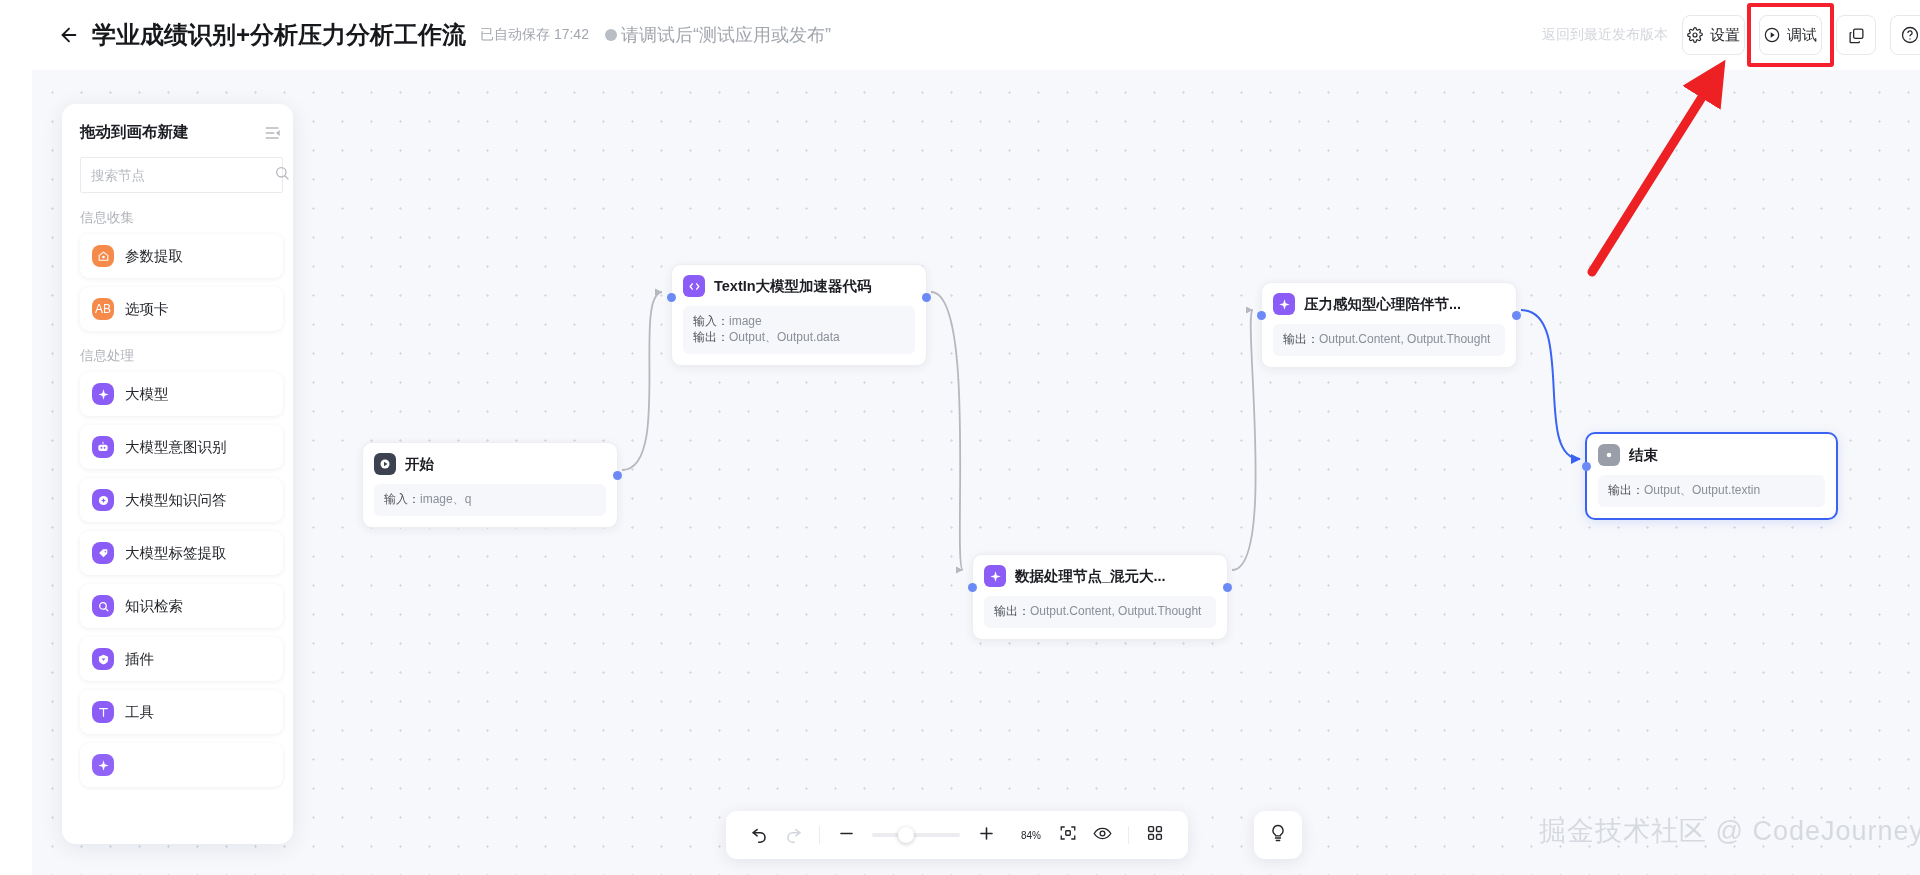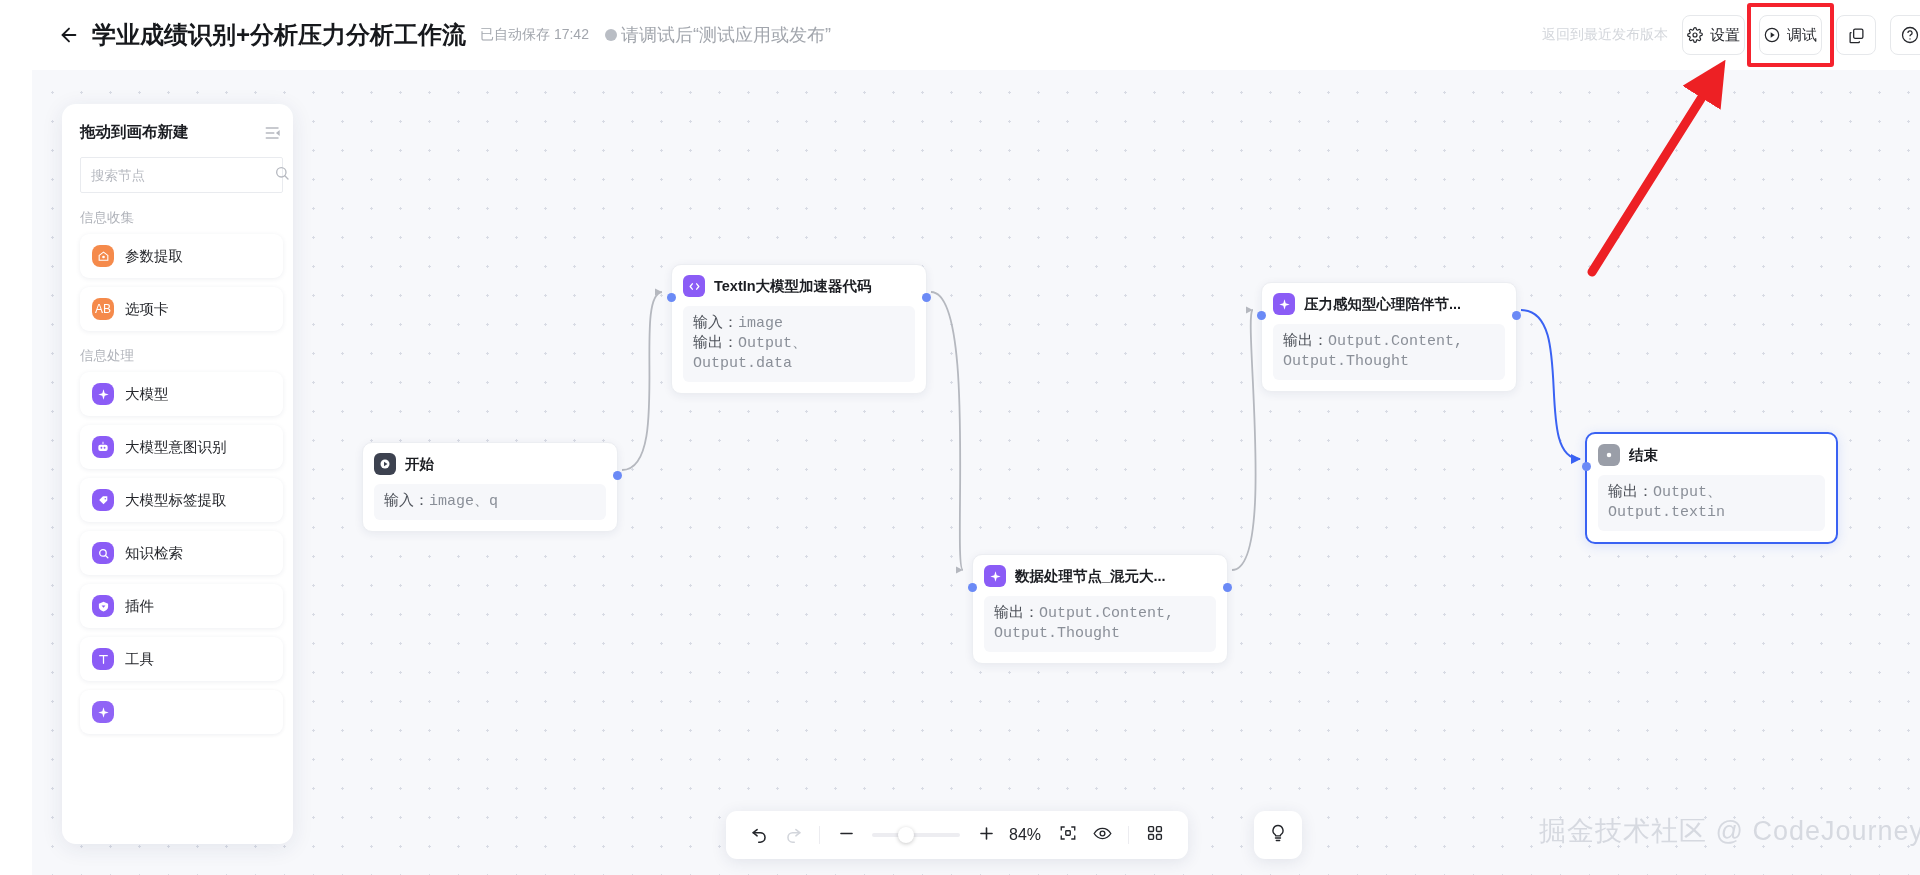--- a/index.html
+++ b/index.html
@@ -101,24 +101,23 @@
   }
   .node-title {
     font-size: 14.5px; font-weight: bold; color: #1b1d22;
     white-space: nowrap; overflow: hidden; text-overflow: ellipsis;
   }
   .node-body {
     margin-top: 9px;
     background: #f6f7fa;
     border-radius: 6px;
     padding: 8px 10px;
-    font-size: 15px;
+    font-size: 12px;
     color: #8a8f98;
     line-height: 1.33;
-    font-family: Liberation Mono, monospace;
   }
   .node-body .lbl { color: #4e525a; }
   .node.selected .node-body { background: #f6f7fa; }
 
   .port {
     position: absolute; width: 9px; height: 9px; border-radius: 50%;
     background: #6b8af6; top: 28px; z-index: 12;
   }
   .port.in  { left: -5px; }
   .port.out { right: -5px; }
@@ -187,21 +186,21 @@
   #zoom-slider {
     width: 88px; height: 4px; border-radius: 2px;
     background: #ededf1; position: relative; margin: 0 9px; cursor: pointer;
   }
   #zoom-knob {
     position: absolute; left: 26px; top: -6px;
     width: 16px; height: 16px; border-radius: 50%;
     background: #fff; box-shadow: 0 1px 4px rgba(0,0,0,0.22);
   }
   #zoom-pct {
-    font-size: 16px; color: #24262b; margin: 0 10px 0 6px;
+    font-size: 10px; color: #24262b; margin: 0 10px 0 6px;
     min-width: 32px; text-align: right;
   }
   #tip-btn {
     position: absolute; left: 1222px; bottom: 16px;
     width: 48px; height: 48px; background: #fff;
     border-radius: 11px; box-shadow: 0 3px 16px rgba(35,45,85,0.10);
     display: flex; align-items: center; justify-content: center;
     cursor: pointer; z-index: 30; color: #24262b;
   }
 
@@ -519,20 +518,29 @@
         <svg width="14" height="14" viewBox="0 0 24 24">
             <rect x="4" y="8" width="16" height="11" rx="3.5" fill="#fff"></rect>
             <circle cx="9.3" cy="13.3" r="1.6" fill="#8b5cf6"></circle>
             <circle cx="14.7" cy="13.3" r="1.6" fill="#8b5cf6"></circle>
             <rect x="11.2" y="3" width="1.6" height="4" fill="#fff"></rect>
           </svg>
       </span>
       <span class="sb-label">大模型意图识别</span>
     </div>
 
+    <div class="sb-item">
+      <span class="sb-ico" style="background:#8b5cf6;">
+        <svg width="13" height="13" viewBox="0 0 24 24">
+            <circle cx="12" cy="12" r="8.5" fill="#fff"></circle>
+            <path d="M12 7.5 L13.3 10.7 L16.5 12 L13.3 13.3 L12 16.5 L10.7 13.3 L7.5 12 L10.7 10.7 Z" fill="#8b5cf6"></path>
+          </svg>
+      </span>
+      <span class="sb-label">大模型知识问答</span>
+    </div>
 
     <div class="sb-item">
       <span class="sb-ico" style="background:#8b5cf6;">
         <svg width="13" height="13" viewBox="0 0 24 24">
             <path d="M4 11 L11 4 h8 v8 l-7 7 z" fill="#fff"></path>
             <circle cx="15.3" cy="8.7" r="1.5" fill="#8b5cf6"></circle>
           </svg>
       </span>
       <span class="sb-label">大模型标签提取</span>
     </div>

